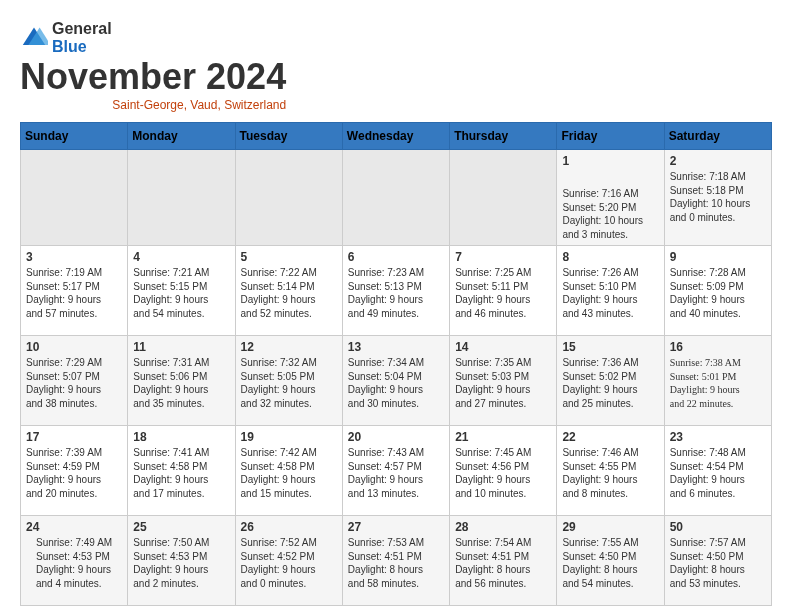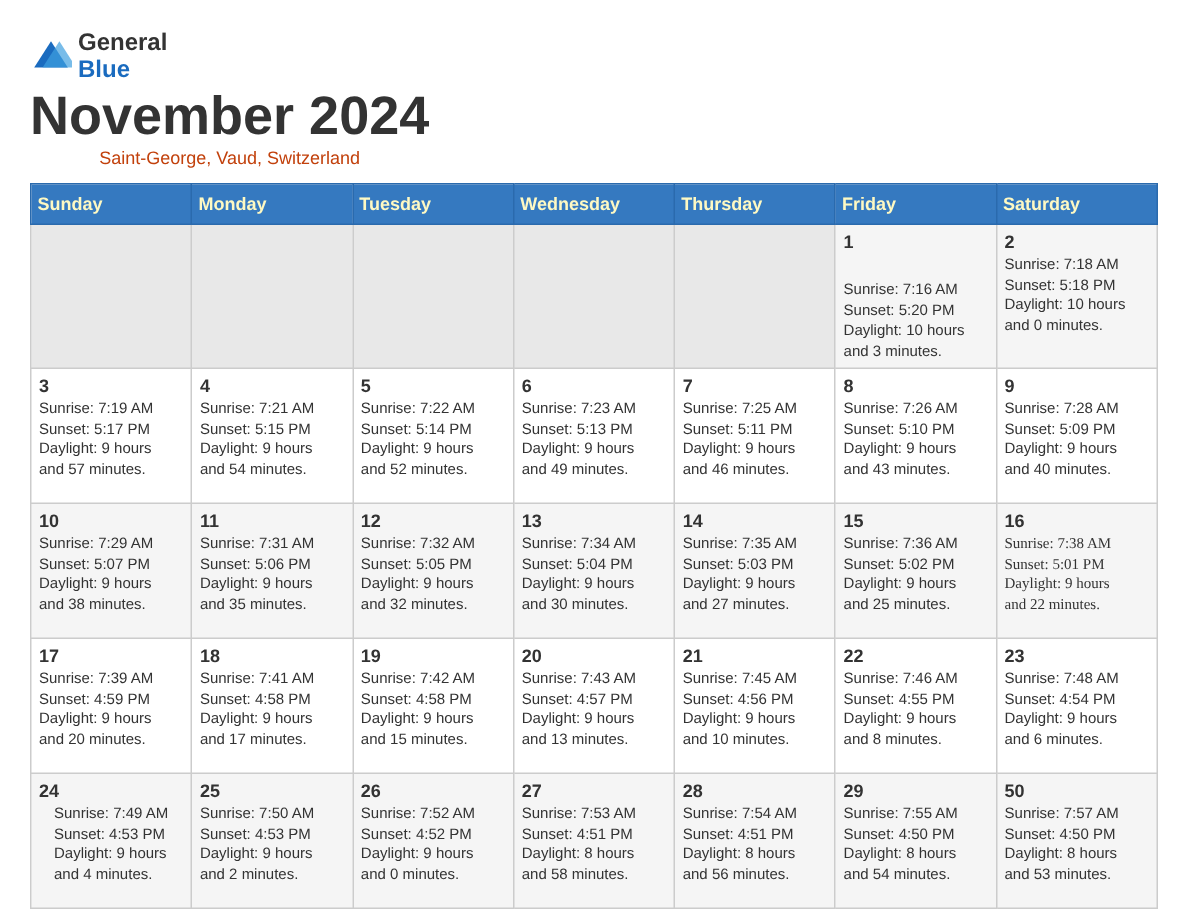--- a/index.html
+++ b/index.html
@@ -20,39 +20,39 @@
     .logo {
       display: flex;
       align-items: center;
       gap: 4px;
     }
     .logo-icon {
       width: 28px;
       height: 28px;
     }
     .title-area {
-      text-align: center;
+      text-align: right;
     }
     .month-title {
       font-size: 36px;
       font-weight: bold;
       color: #333;
     }
     .location-subtitle {
       font-size: 12px;
       color: #c2410c;
     }
     table {
       width: 100%;
       border-collapse: collapse;
       table-layout: fixed;
     }
     thead tr th {
       background-color: #3579c0;
-      color: #fef9c3;
+      color: #000000;
       font-size: 12px;
       font-weight: bold;
       padding: 6px 4px;
       text-align: left;
       border: 1px solid #2a6aad;
     }
     tbody tr td {
       border: 1px solid #ccc;
       vertical-align: top;
       padding: 4px 5px;

